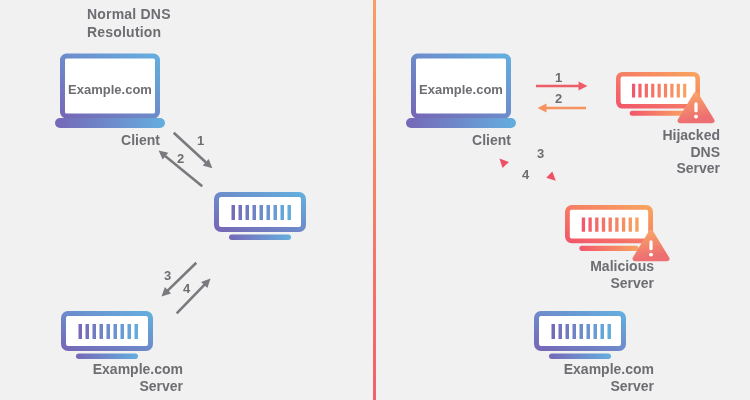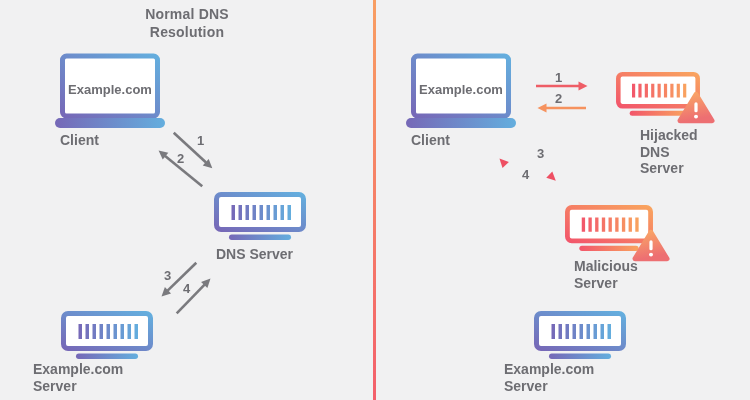--- a/index.html
+++ b/index.html
@@ -3,25 +3,25 @@
 <meta charset="utf-8">
 <style>
   html,body{margin:0;padding:0;background:#fff;}
   .canvas{
     position:relative;width:750px;height:400px;overflow:hidden;
     background:#f1f1f2;
     font-family:"Liberation Sans","DejaVu Sans",sans-serif;
     color:#6d6d72;
   }
   .title{
-    position:absolute;font-size:14px;font-weight:bold;text-align:center;
+    position:absolute;font-size:14px;font-weight:bold;
     white-space:pre-line;line-height:1.25;letter-spacing:.2px;
   }
   .label{
-    position:absolute;font-size:14px;font-weight:bold;text-align:left;
+    position:absolute;font-size:14px;font-weight:bold;text-align:right;
     white-space:pre-line;line-height:1.18;
   }
   .step{
     position:absolute;font-size:13px;font-weight:bold;color:#6d6d72;
   }
   .icon{position:absolute;line-height:0;}
   .screen-text{
     position:absolute;left:8px;right:8px;top:30px;text-align:center;
     font-size:13px;font-weight:bold;color:#6d6d72;line-height:1;
   }
@@ -96,21 +96,20 @@
   </div>
   <div class="step" style="left:177px;top:151px;">2</div>
 
   <div class="icon" style="left:214px;top:192px;">
     <svg viewBox="0 0 92 48" width="92" height="48">
       <rect x="2.5" y="2.5" width="87" height="35" rx="4.5" fill="#ffffff" stroke="url(#gBlue)" stroke-width="5"></rect>
       <path d="M17.5,13h3.5v15h-3.5z m7,0h3.5v15h-3.5z m7,0h3.5v15h-3.5z m7,0h3.5v15h-3.5z m7,0h3.5v15h-3.5z m7,0h3.5v15h-3.5z m7,0h3.5v15h-3.5z m7,0h3.5v15h-3.5z m7,0h3.5v15h-3.5z" fill="url(#gBlueH)"></path>
       <rect x="15" y="42.5" width="62" height="5.5" rx="2.75" fill="url(#gBlueH)"></rect>
     </svg>
   </div>
-  <div class="label" style="left:216px;top:246px;width:95px;">DNS Server</div>
 
   <div class="arrow" style="left:197px;top:256px;width:50px;transform:rotate(135.8deg);">
     <svg width="50" height="12" viewBox="0 0 50 12">
       <line x1="1" y1="6" x2="41" y2="6" stroke="#7a7a7e" stroke-width="2.6"></line>
       <path d="M49.5,6 L40.5,1.6 L40.5,10.4 Z" fill="#7a7a7e"></path>
     </svg>
   </div>
   <div class="step" style="left:164px;top:268px;">3</div>
 
   <div class="arrow" style="left:176px;top:308px;width:50px;transform:rotate(-45.8deg);">

